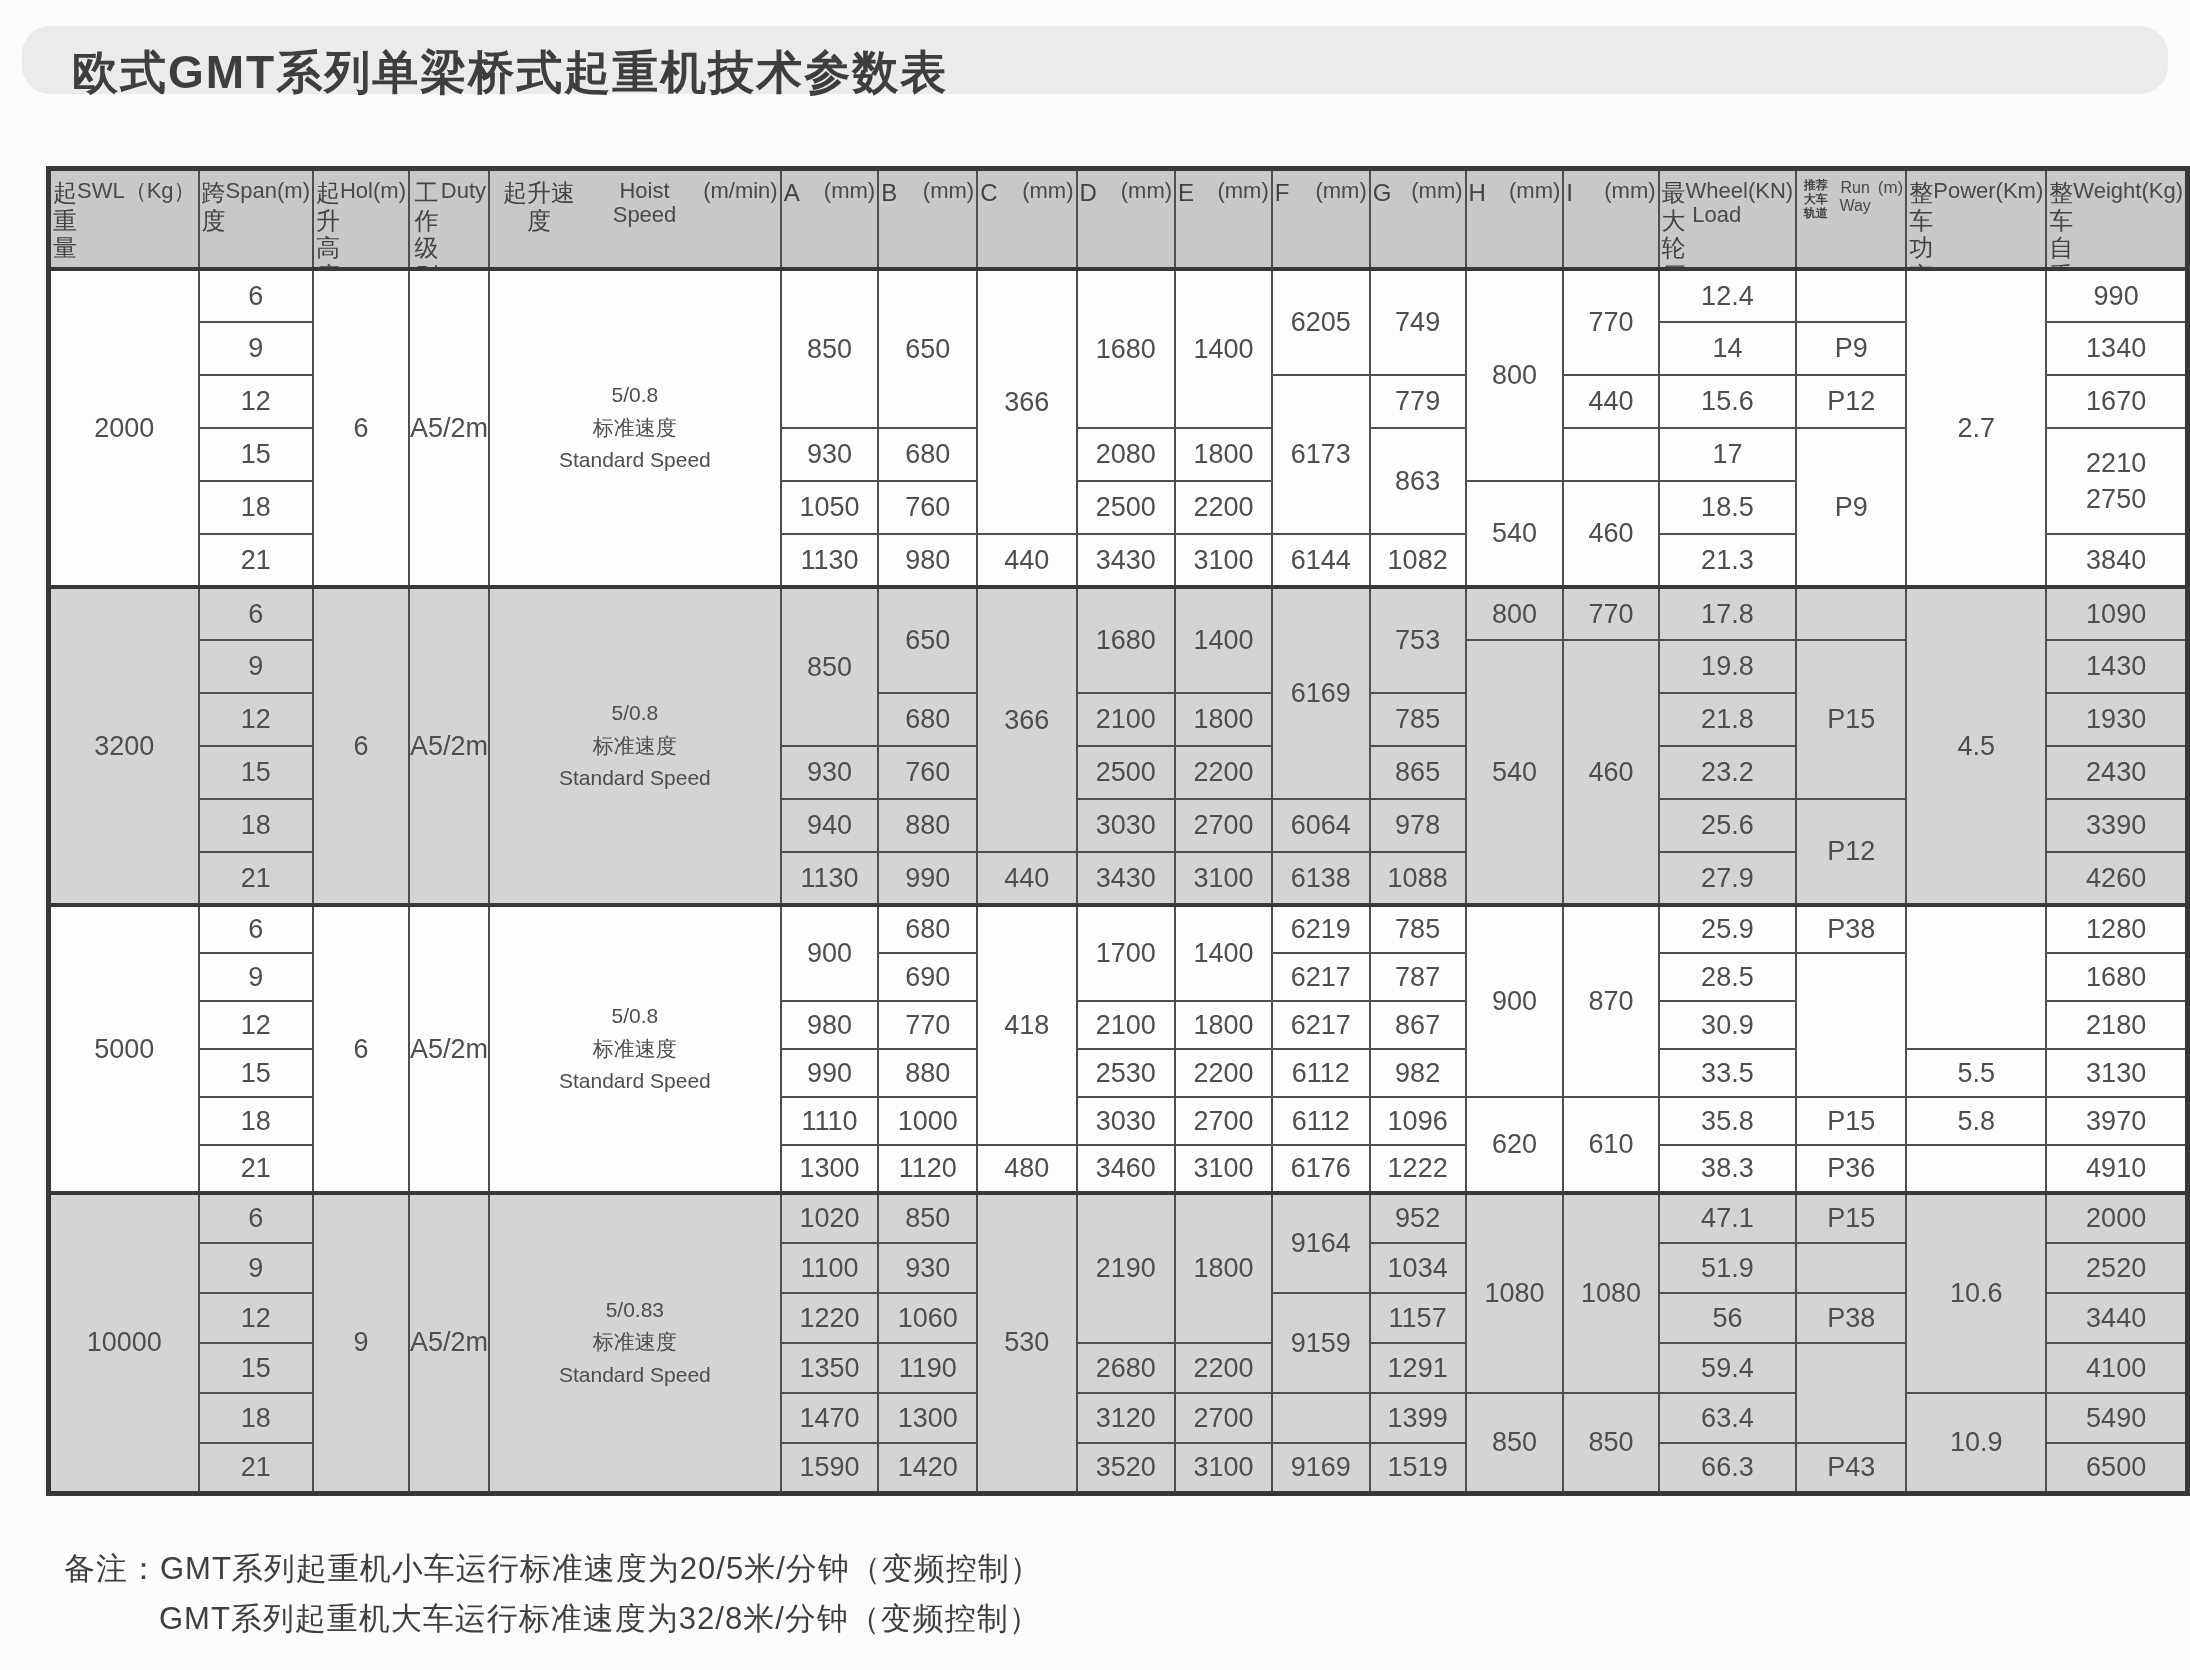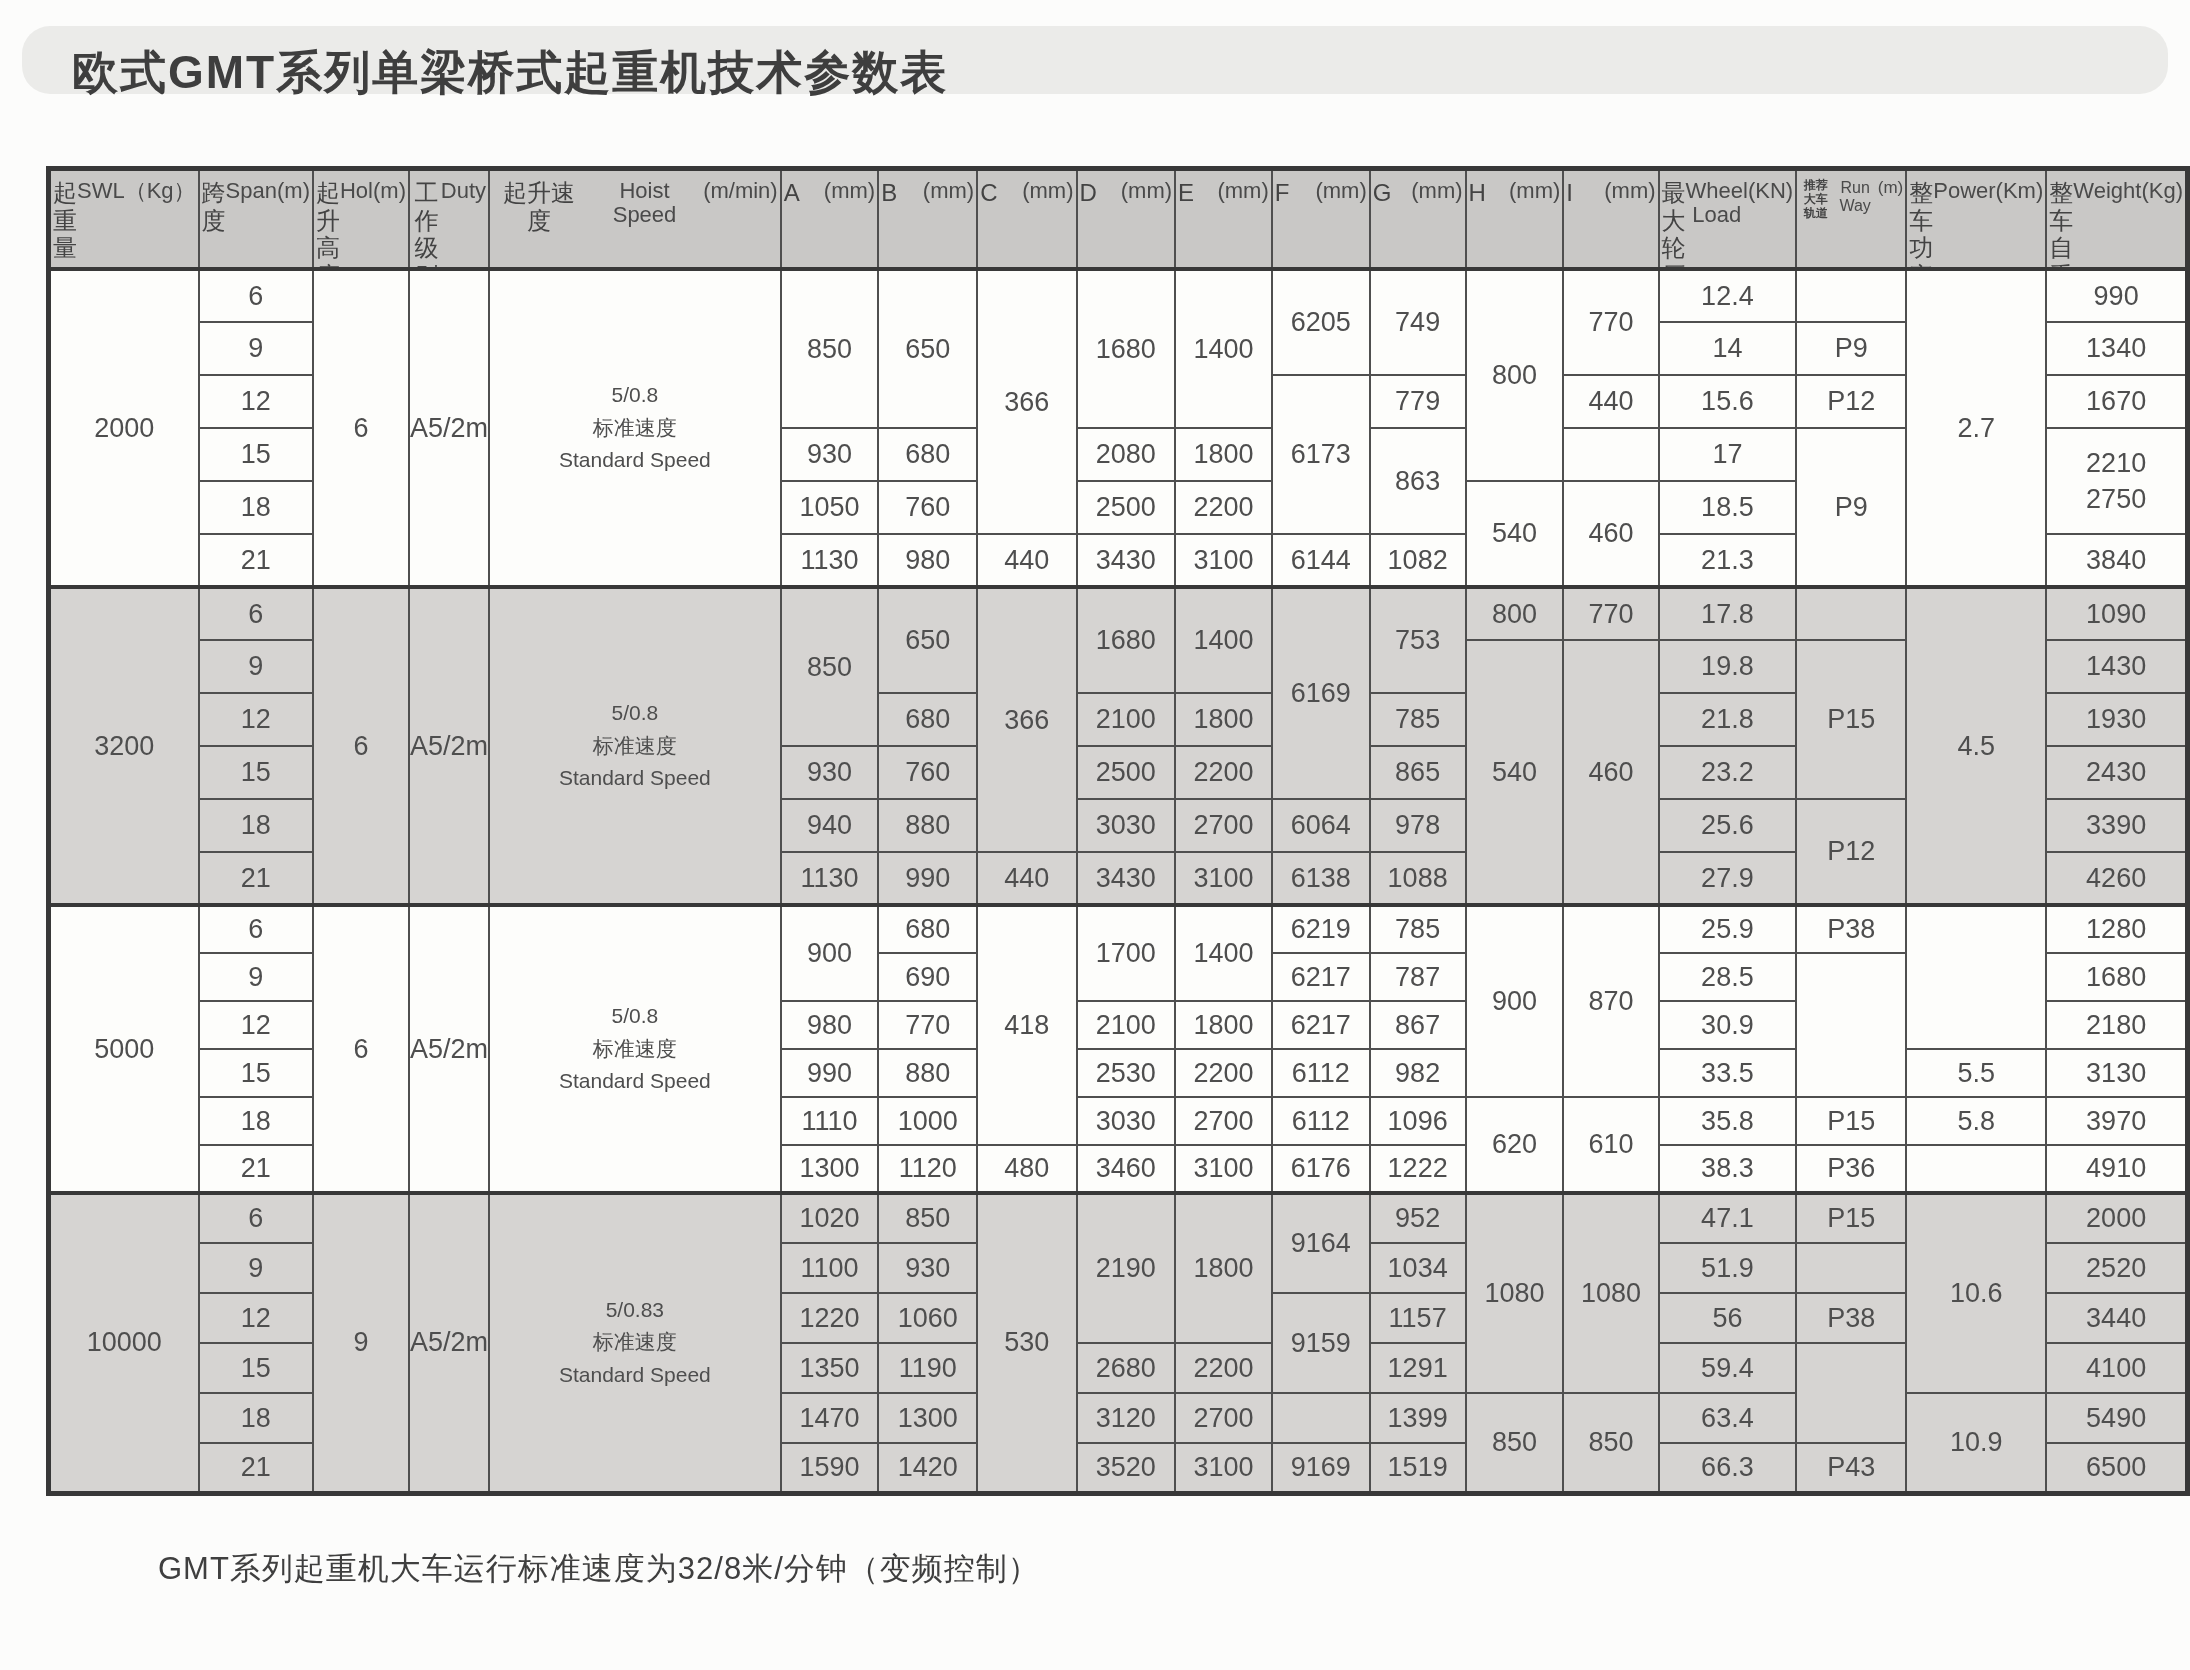--- a/index.html
+++ b/index.html
@@ -518,14 +518,15 @@
           <td class="shaded">1519</td>
           <td class="shaded">66.3</td>
           <td class="shaded">P43</td>
           <td class="shaded">6500</td>
         </tr>
       </tbody>
   </table>
 </div>
 
 <div class="notes">
+  <p>备注：GMT系列起重机小车运行标准速度为20/5米/分钟（变频控制）</p>
   <p class="indent">GMT系列起重机大车运行标准速度为32/8米/分钟（变频控制）</p>
 </div>
 
 </body></html>

